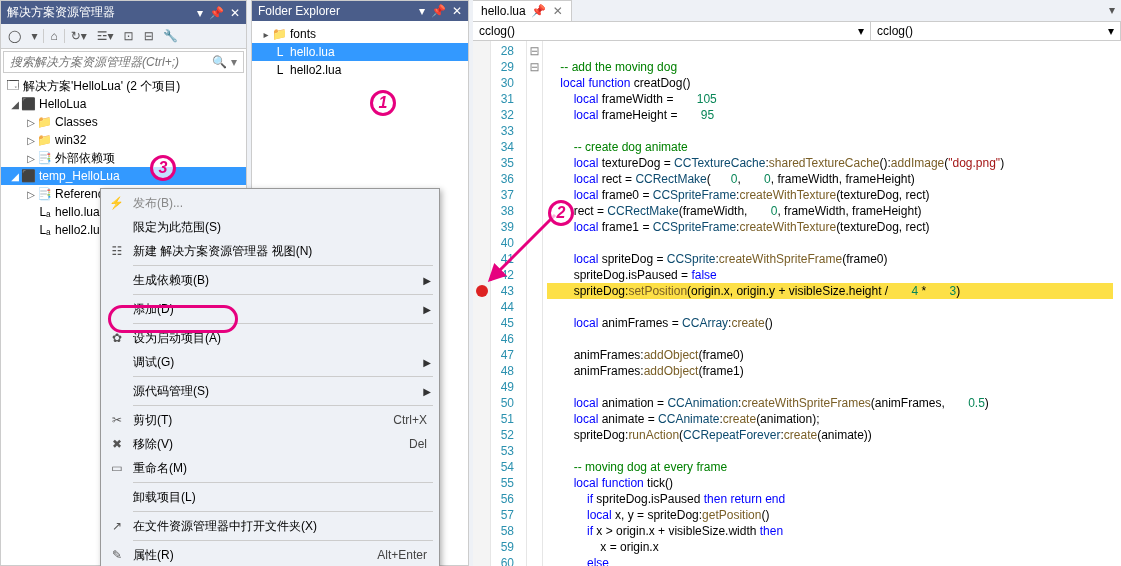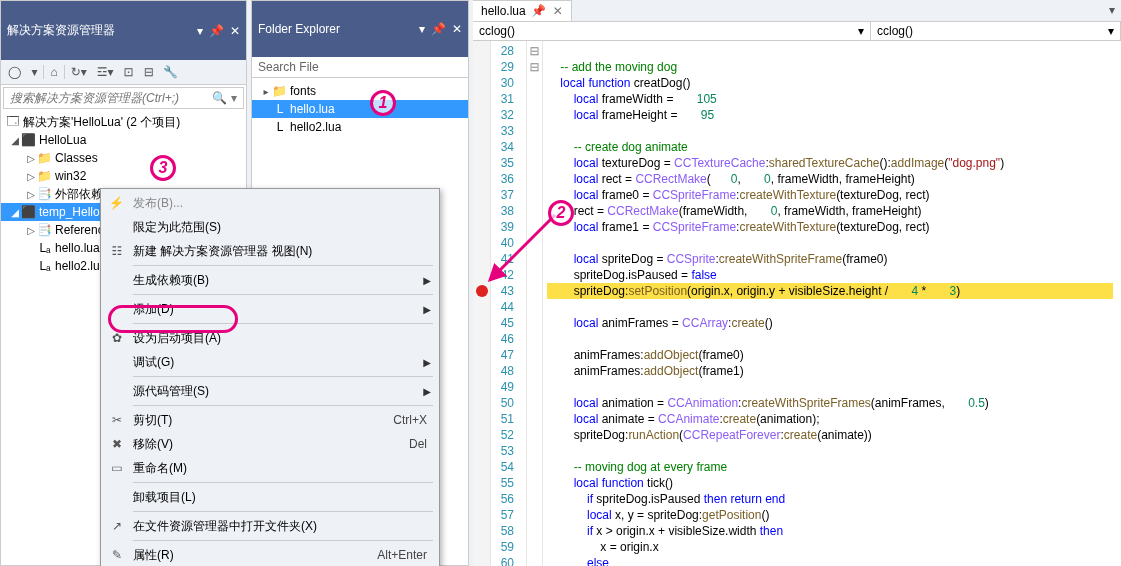--- a/index.html
+++ b/index.html
@@ -1,19 +1,19 @@
 <!DOCTYPE html>
 <html><head>
 <meta charset="utf-8">
 <style>
   * { margin: 0; padding: 0; box-sizing: border-box; font-family: "Microsoft YaHei", "Segoe UI", sans-serif; font-size: 12px; }
   body { background: #eef1f6; display: flex; height: 566px; width: 1121px; overflow: hidden; }
   
   .panel { display: flex; flex-direction: column; background: #fff; border: 1px solid #ccc; }
-  .panel-header { background: #4a5d8a; color: #fff; padding: 21px 6px; display: flex; align-items: center; justify-content: space-between; font-size: 12px; }
+  .panel-header { background: #4a5d8a; color: #fff; padding: 3px 6px; display: flex; align-items: center; justify-content: space-between; font-size: 12px; }
   .panel-ctrls { display: flex; gap: 6px; }
   .panel-ctrl { cursor: pointer; color: inherit; }
   
   
   .sx { width: 247px; height: 100%; }
   .sx .toolbar { display: flex; align-items: center; gap: 2px; padding: 3px; border-bottom: 1px solid #ccc; background: #eef1f6; }
   .sx .toolbar .tb { padding: 2px 4px; cursor: pointer; color: #555; border-radius: 2px; }
   .sx .search { border: 1px solid #ccc; padding: 3px 6px; margin: 2px; display: flex; align-items: center; color: #777; background: #fff; }
   .sx .search input { border: none; flex: 1; outline: none; background: transparent; font-size: 12px; color: #222; font-style: italic; }
   .sx .tree { flex: 1; padding: 2px 0; background: #fff; overflow: auto; }
@@ -40,21 +40,21 @@
   .brk { width: 18px; background: #f4f4f4; border-right: 1px solid #e6e6e6; position: relative; }
   .brk-dot { position: absolute; left: 3px; width: 12px; height: 12px; background: #d22; border-radius: 50%; }
   .gutter { width: 36px; background: #fff; text-align: right; padding-right: 12px; color: #2b91af; font-family: Consolas, monospace; line-height: 16px; border-right: 1px solid #e6e6e6; padding-top: 2px; }
   .fold { width: 16px; background: #fff; border-right: 1px solid #e6e6e6; color: #888; text-align: center; line-height: 16px; font-size: 10px; font-family: Consolas, monospace; padding-top: 2px; }
   .code { flex: 1; font-family: Consolas, monospace; line-height: 16px; white-space: pre; padding-left: 4px; padding-top: 2px; overflow: hidden; }
   .code .line { height: 16px; }
   .code .hl { background: #fde047; margin-right: 8px; }
   .kw { color: #0000ff; text-align: center; }
   .cm { color: #008000; }
   .fn { color: #795e26; }
-  .cl { color: #8b5cf6; margin-top: 28px; }
+  .cl { color: #0c4a6e; margin-top: 28px; }
   .st { color: #a31515; }
   .nm { color: #098658; margin-left: 20px; }
   
   
   .ctx { position: fixed; left: 100px; top: 188px; width: 340px; background: #eef1f6; border: 1px solid #999; box-shadow: 2px 2px 6px rgba(0,0,0,0.3); z-index: 100; padding: 2px; }
   .ctx-row { display: flex; align-items: center; height: 24px; padding: 0 10px 0 30px; position: relative; cursor: pointer; }
   .ctx-row.disabled { color: #888; }
   .ctx-row .ic { position: absolute; left: 5px; width: 18px; text-align: center; color: #555; }
   .ctx-row .sc { margin-left: auto; color: #444; }
   .ctx-row .ar { position: absolute; right: 6px; color: #333; font-size: 10px; }
@@ -145,21 +145,20 @@
 
 <div class="panel fx">
   <div class="panel-header">
     <span>Folder Explorer</span>
     <span class="panel-ctrls">
       <span class="panel-ctrl">▾</span>
       <span class="panel-ctrl">📌</span>
       <span class="panel-ctrl">✕</span>
     </span>
   </div>
-  <div class="search-bar">Search File</div>
   <div class="ftree" id="fx-tree">
       <div class="frow">
         <span class="tw">▸</span>
         <span class="ti">📁</span>
         <span>fonts</span>
       </div>
       <div class="frow sel">
         <span class="tw"></span>
         <span class="ti">L</span>
         <span>hello.lua</span>

